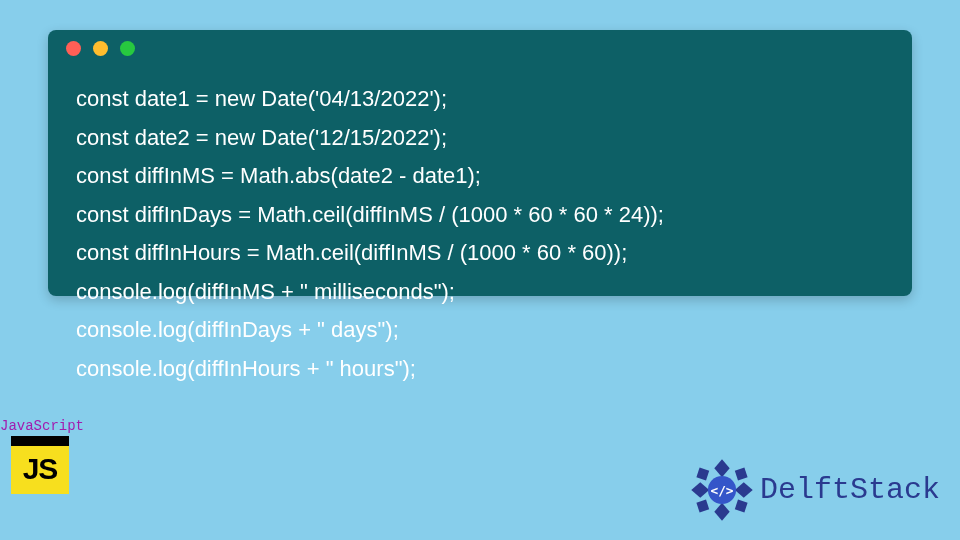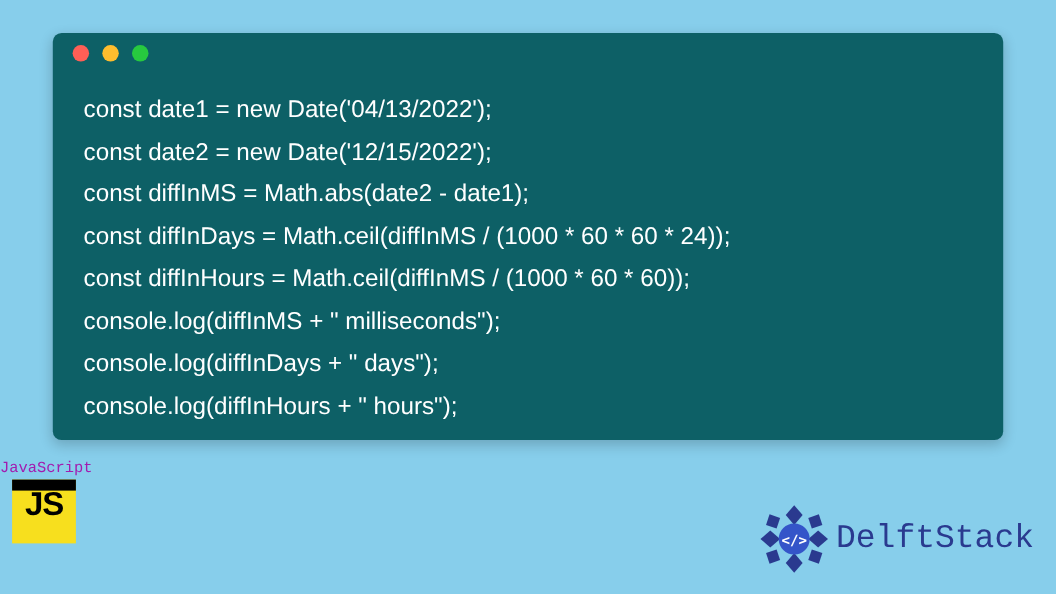--- a/index.html
+++ b/index.html
@@ -9,21 +9,21 @@
     background: #87ceeb;
     font-family: Arial, Helvetica, sans-serif;
     position: relative;
     overflow: hidden;
   }
   .code-window {
     position: absolute;
     left: 48px;
     top: 30px;
     width: 864px;
-    height: 370px;
+    height: 266px;
     background: #0d6066;
     border-radius: 8px;
     box-shadow: 0 4px 12px rgba(0,0,0,0.2);
   }
   .titlebar {
     height: 36px;
     display: flex;
     align-items: center;
     padding-left: 18px;
     gap: 12px;
@@ -66,21 +66,21 @@
   }
   .js-logo::before {
     content: '';
     position: absolute;
     top: 0; left: 0;
     width: 58px; height: 10px;
     background: #000;
   }
   .js-logo .js-text {
     position: absolute;
-    bottom: 18px;
+    bottom: 8px;
     width: 100%;
     text-align: center;
     font-family: Arial, sans-serif;
     font-weight: bold;
     font-size: 30px;
     color: #000;
     letter-spacing: -1px;
   }
   .brand {
     position: absolute;

